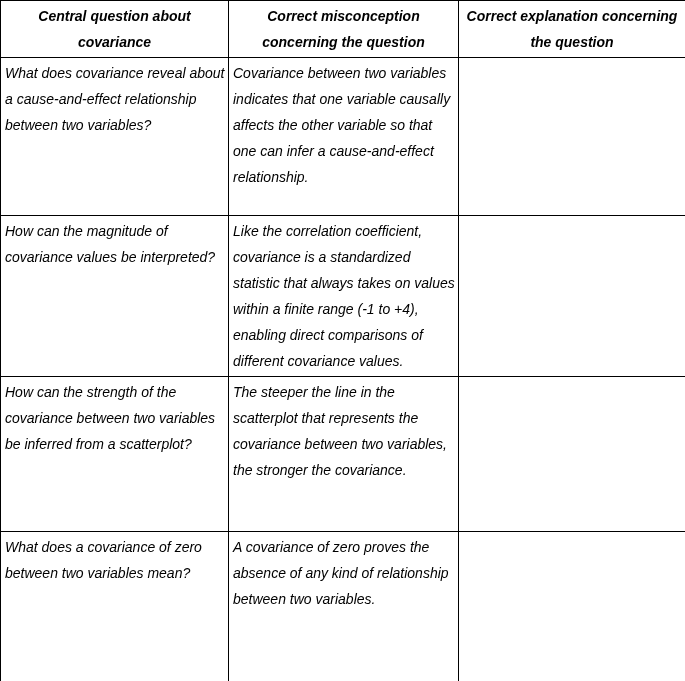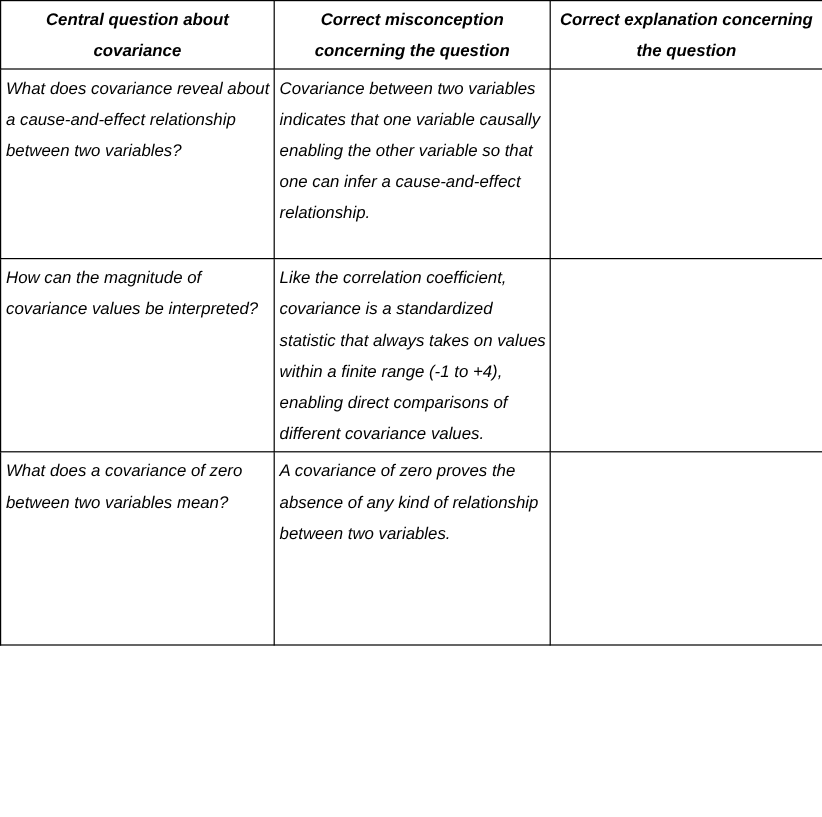--- a/index.html
+++ b/index.html
@@ -61,26 +61,31 @@
     <thead>
       <tr>
         <th>Central question about covariance</th>
         <th>Correct misconception concerning the question</th>
         <th>Correct explanation concerning the question</th>
       </tr>
     </thead>
     <tbody>
       <tr class="row-1">
         <td>What does covariance reveal about a cause-and-effect relationship between two variables?</td>
-        <td>Covariance between two variables indicates that one variable causally enabling the other variable so that one can infer a cause-and-effect relationship.</td>
+        <td>Covariance between two variables indicates that one variable causally affects the other variable so that one can infer a cause-and-effect relationship.</td>
         <td></td>
       </tr>
       <tr class="row-2">
         <td>How can the magnitude of covariance values be interpreted?</td>
         <td>Like the correlation coefficient, covariance is a standardized statistic that always takes on values within a finite range (-1 to +4), enabling direct comparisons of different covariance values.</td>
+        <td></td>
+      </tr>
+      <tr class="row-3">
+        <td>How can the strength of the covariance between two variables be inferred from a scatterplot?</td>
+        <td>The steeper the line in the scatterplot that represents the covariance between two variables, the stronger the covariance.</td>
         <td></td>
       </tr>
       <tr class="row-4">
         <td>What does a covariance of zero between two variables mean?</td>
         <td>A covariance of zero proves the absence of any kind of relationship between two variables.</td>
         <td></td>
       </tr>
     </tbody>
   </table>
 </div>

